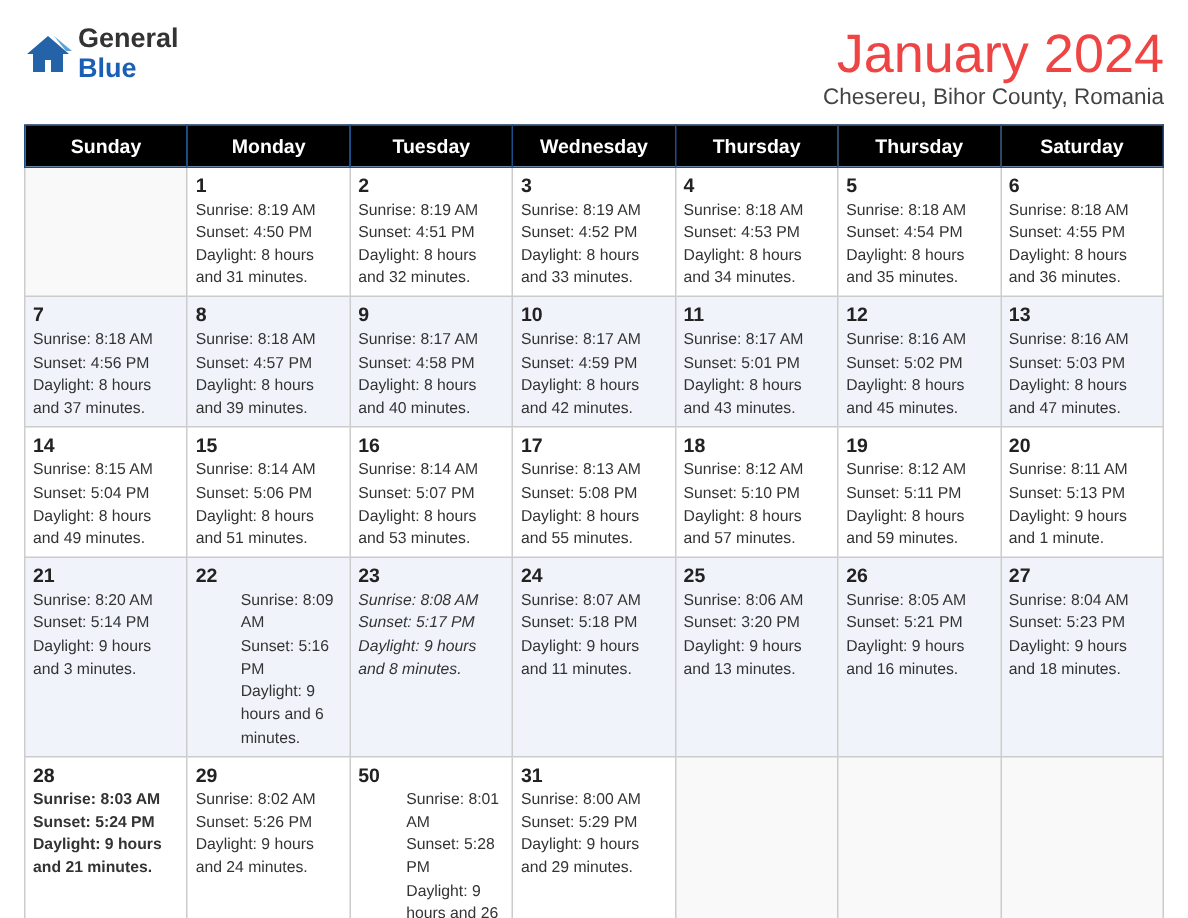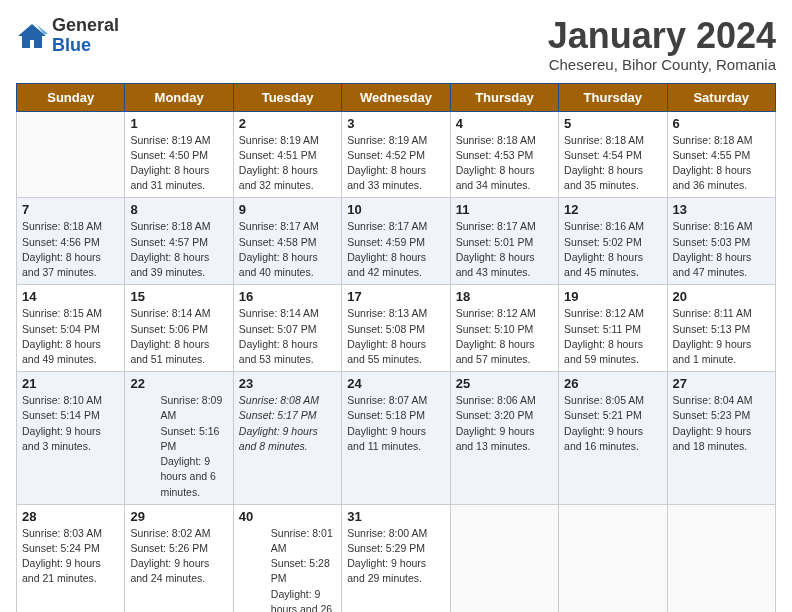--- a/index.html
+++ b/index.html
@@ -28,35 +28,35 @@
     }
     .logo-general { color: #333; }
     .logo-blue { color: #1a5fb4; }
     .logo-icon {
       width: 32px;
       height: 28px;
     }
     .title-block { text-align: right; }
     .month-title {
       font-size: 36px;
-      font-weight: bold;
-      color: #404040;
+      font-weight: normal;
+      color: #ef4444;
       line-height: 1.1;
     }
     .subtitle {
       font-size: 15px;
       color: #444;
     }
     .calendar {
       width: 100%;
       border-collapse: collapse;
       font-size: 11px;
     }
     .calendar th {
-      background: #a16207;
+      background: #000000;
       color: #fff;
       text-align: center;
       padding: 6px 4px;
       font-size: 13px;
       font-weight: bold;
       border: 1px solid #1a4f8a;
     }
     .calendar td {
       border: 1px solid #ccc;
       vertical-align: top;
@@ -240,21 +240,21 @@
         <td>
           <span class="day-number">20</span>
           <div class="day-info" style="white-space: pre-line;">Sunrise: 8:11 AM
 Sunset: 5:13 PM
 Daylight: 9 hours and 1 minute.</div>
         </td>
       </tr>
       <tr class="row-shaded">
         <td>
           <span class="day-number">21</span>
-          <div class="day-info" style="white-space: pre-line;">Sunrise: 8:10 AM
+          <div class="day-info" style="white-space: pre-line;">Sunrise: 8:20 AM
 Sunset: 5:14 PM
 Daylight: 9 hours and 3 minutes.</div>
         </td>
         <td>
           <span class="day-number">22</span>
           <div class="day-info" style="white-space: pre-line; margin-left: 30px;">Sunrise: 8:09 AM
 Sunset: 5:16 PM
 Daylight: 9 hours and 6 minutes.</div>
         </td>
         <td>
@@ -284,32 +284,32 @@
         <td>
           <span class="day-number">27</span>
           <div class="day-info" style="white-space: pre-line;">Sunrise: 8:04 AM
 Sunset: 5:23 PM
 Daylight: 9 hours and 18 minutes.</div>
         </td>
       </tr>
       <tr>
         <td>
           <span class="day-number">28</span>
-          <div class="day-info" style="white-space: pre-line;">Sunrise: 8:03 AM
+          <div class="day-info" style="white-space: pre-line; font-weight: bold;">Sunrise: 8:03 AM
 Sunset: 5:24 PM
 Daylight: 9 hours and 21 minutes.</div>
         </td>
         <td>
           <span class="day-number">29</span>
           <div class="day-info" style="white-space: pre-line;">Sunrise: 8:02 AM
 Sunset: 5:26 PM
 Daylight: 9 hours and 24 minutes.</div>
         </td>
         <td>
-          <span class="day-number">40</span>
+          <span class="day-number">50</span>
           <div class="day-info" style="white-space: pre-line; margin-left: 32px;">Sunrise: 8:01 AM
 Sunset: 5:28 PM
 Daylight: 9 hours and 26 minutes.</div>
         </td>
         <td>
           <span class="day-number">31</span>
           <div class="day-info" style="white-space: pre-line;">Sunrise: 8:00 AM
 Sunset: 5:29 PM
 Daylight: 9 hours and 29 minutes.</div>
         </td>

